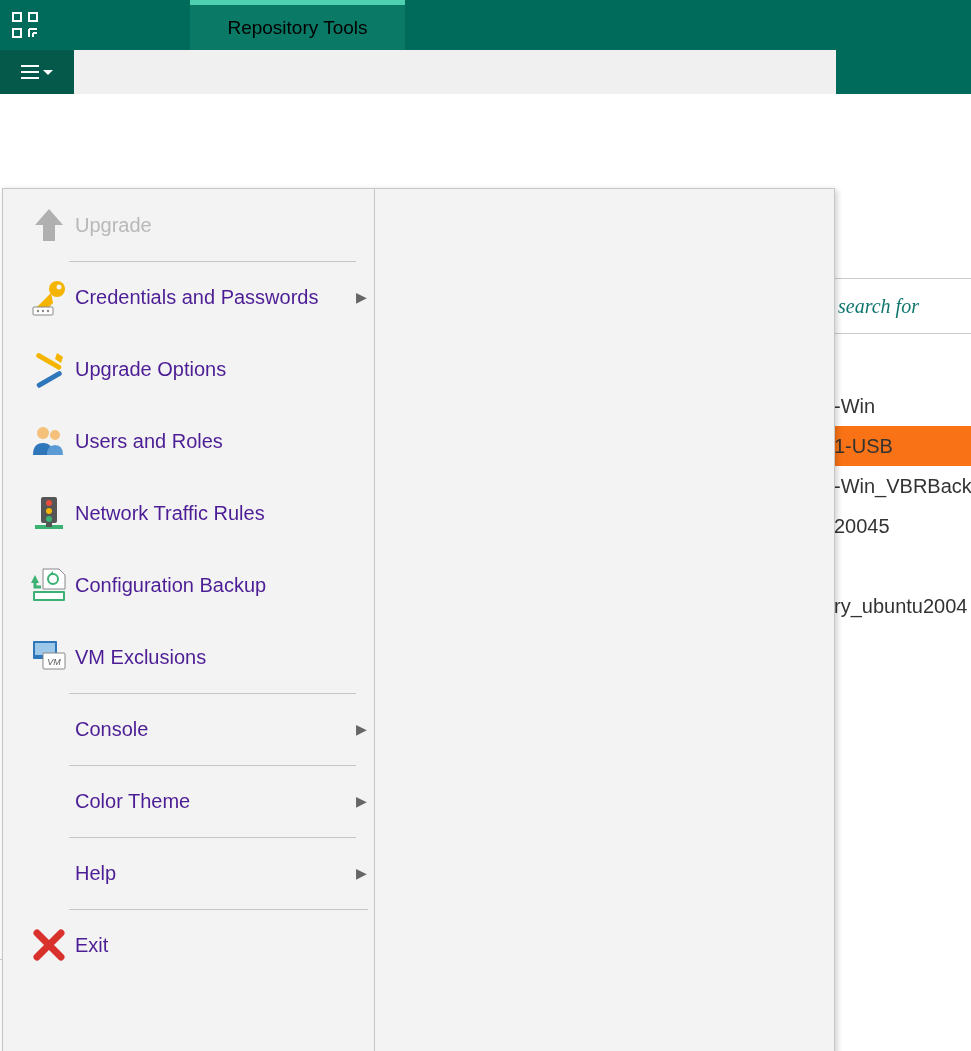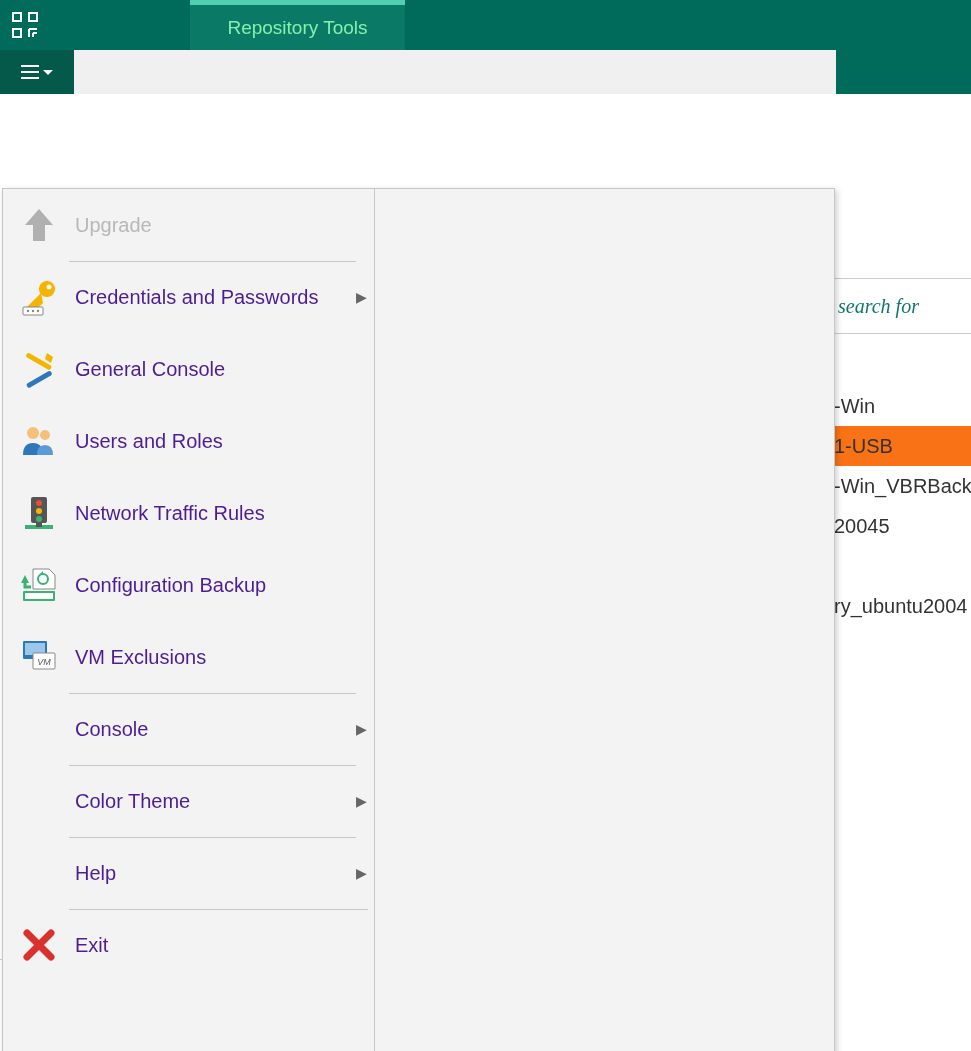--- a/index.html
+++ b/index.html
@@ -27,21 +27,21 @@
     color: #fff;
   }
   .titlebar-spacer { flex: 0 0 140px; }
   .tab-repo {
     flex: 0 0 215px;
     border-top: 5px solid #4fd0b0;
     background: #0a7a67;
     display: flex;
     align-items: center;
     justify-content: center;
-    color: #86efac;
+    color: #000000;
     font-size: 19px;
   }
   .menubar {
     height: 44px;
     background: #006b5a;
     display: flex;
     align-items: stretch;
   }
   .menu-btn {
     width: 74px;
@@ -141,21 +141,21 @@
   .item {
     display: flex;
     align-items: center;
     height: 72px;
     padding: 0 6px 0 6px;
   }
   .item .icon {
     width: 60px;
     display: flex;
     align-items: center;
-    justify-content: center;
+    justify-content: flex-end;
     flex-shrink: 0;
     font-style: italic;
   }
   .item .label {
     flex: 1;
     font-size: 20px;
     color: #4c1d95;
     padding-left: 6px;
     border-top: 1px solid #c6c6c6;
     height: 100%;
@@ -295,21 +295,21 @@
           <svg width="40" height="40" viewBox="0 0 40 40">
               <g fill="#2f77bb">
                 <rect x="6" y="28" width="28" height="5" rx="2" transform="rotate(-30 20 30)"></rect>
               </g>
               <g fill="#f4b400">
                 <rect x="6" y="10" width="28" height="5" rx="2" transform="rotate(30 20 12)"></rect>
                 <path d="M28 4 L34 8 L32 14 L26 10 Z"></path>
               </g>
             </svg>
         </span>
-        <span class="label" style="border-top:none">General Console</span>
+        <span class="label" style="border-top:none">Upgrade Options</span>
       </div>
 
       <div class="item no-sep">
         <span class="icon">
           <svg width="40" height="40" viewBox="0 0 40 40">
               <circle cx="14" cy="12" r="6" fill="#f4c07a"></circle>
               <path d="M4 34 Q4 22 14 22 Q24 22 24 34 Z" fill="#2f77bb"></path>
               <circle cx="26" cy="14" r="5" fill="#f4c07a"></circle>
               <path d="M18 34 Q18 24 26 24 Q34 24 34 34 Z" fill="#5b9bd5"></path>
             </svg>

